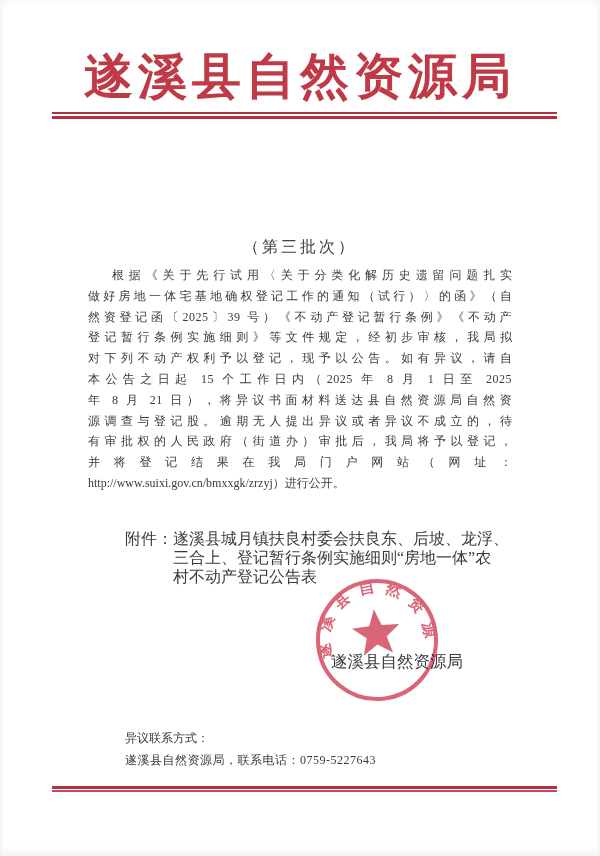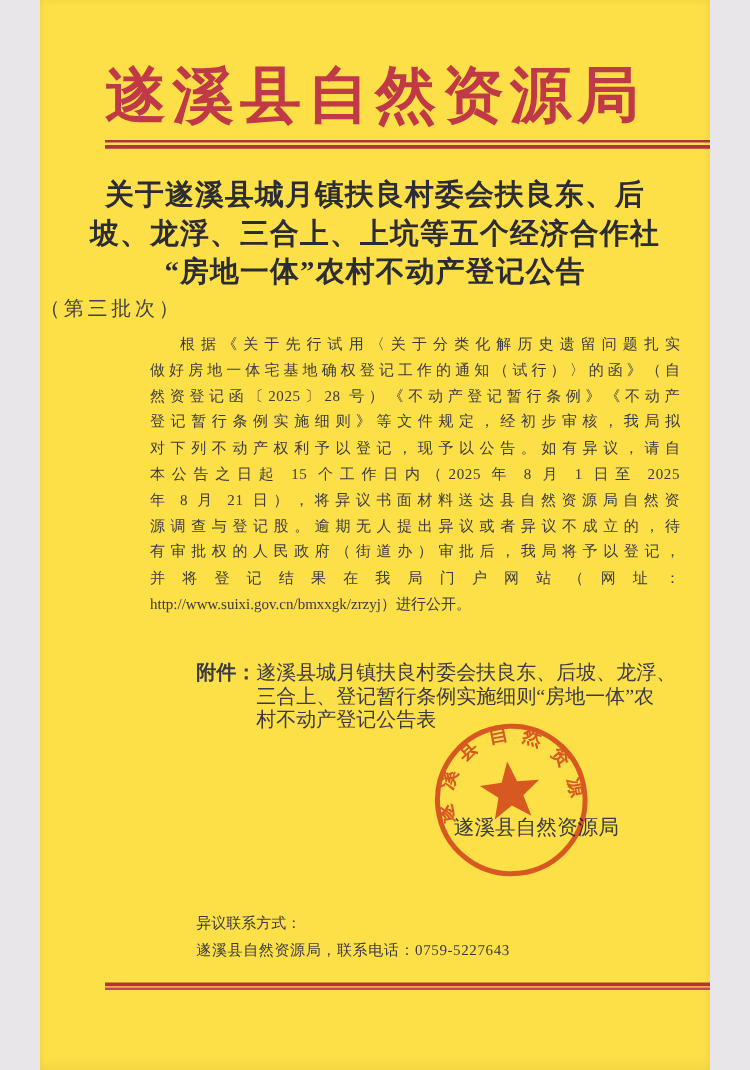--- a/index.html
+++ b/index.html
@@ -1,21 +1,21 @@
 <!DOCTYPE html>
 <html><head>
 <meta charset="utf-8">
 <style>
   html, body { margin: 0; padding: 0; background: #e8e6e8; }
   .page {
     position: relative;
-    width: 536px;
+    width: 600px;
     height: 856px;
     margin: 0 auto;
-    background: #fde047;
+    background: #ffffff;
     overflow: hidden;
     font-family: "Liberation Serif", "DejaVu Serif", serif;
     color: #3a3a43;
     box-shadow: inset 0 -4px 8px rgba(0,0,0,0.05), inset 0 2px 5px rgba(0,0,0,0.03);
   }
   
   .agency-header {
     position: absolute;
     top: 44px; left: 0; right: 0;
     text-align: center;
@@ -47,21 +47,21 @@
     text-align: center;
     font-size: 23px;
     font-weight: 700;
     line-height: 31px;
     color: #2c2c34;
     letter-spacing: 1px;
   }
   .batch-subtitle {
     position: absolute;
     top: 237px; left: 0; right: 0;
-    text-align: left;
+    text-align: center;
     font-size: 16px;
     letter-spacing: 3px;
     color: #40404a;
   }
   
   .body-block {
     position: absolute;
     top: 265px; left: 88px; width: 424px;
     font-size: 12px;
     line-height: 20.8px;
@@ -74,21 +74,21 @@
   .body-line.indent { text-indent: 2em; }
   .body-line.last-line { text-align-last: left; white-space: normal; }
   
   .attachment-block {
     position: absolute;
     top: 530px; left: 125px;
     display: flex;
     font-size: 16px;
     line-height: 18.8px;
   }
-  .attachment-label { flex: 0 0 auto; font-weight: bold; }
+  .attachment-label { flex: 0 0 auto; }
   .attachment-lines { flex: 0 0 auto; }
   
   .signature-block {
     position: absolute;
     top: 648px; left: 312px; width: 170px;
     text-align: center;
     font-size: 16.5px;
     line-height: 27px;
     color: #3a3a43;
     z-index: 1;
@@ -115,31 +115,26 @@
 </style>
 </head>
 <body>
 
 <div class="page">
 
   <div class="agency-header">遂溪县自然资源局</div>
 
   <div class="rule rule-top"></div>
 
-  <div class="title-block">
-    <div>关于遂溪县城月镇扶良村委会扶良东、后</div>
-    <div>坡、龙浮、三合上、上坑等五个经济合作社</div>
-    <div>“房地一体”农村不动产登记公告</div>
-  </div>
   <div class="batch-subtitle">（第三批次）</div>
 
   <div class="body-block">
     <div class="body-line indent">根据《关于先行试用〈关于分类化解历史遗留问题扎实</div>
     <div class="body-line">做好房地一体宅基地确权登记工作的通知（试行）〉的函》（自</div>
-    <div class="body-line num">然资登记函〔2025〕28 号）《不动产登记暂行条例》《不动产</div>
+    <div class="body-line num">然资登记函〔2025〕39 号）《不动产登记暂行条例》《不动产</div>
     <div class="body-line">登记暂行条例实施细则》等文件规定，经初步审核，我局拟</div>
     <div class="body-line">对下列不动产权利予以登记，现予以公告。如有异议，请自</div>
     <div class="body-line num">本公告之日起 15 个工作日内（2025 年 8 月 1 日至 2025</div>
     <div class="body-line num">年 8 月 21 日），将异议书面材料送达县自然资源局自然资</div>
     <div class="body-line">源调查与登记股。逾期无人提出异议或者异议不成立的，待</div>
     <div class="body-line">有审批权的人民政府（街道办）审批后，我局将予以登记，</div>
     <div class="body-line">并将登记结果在我局门户网站（网址：</div>
     <div class="body-line last-line">http://www.suixi.gov.cn/bmxxgk/zrzyj）进行公开。</div>
   </div>
 

